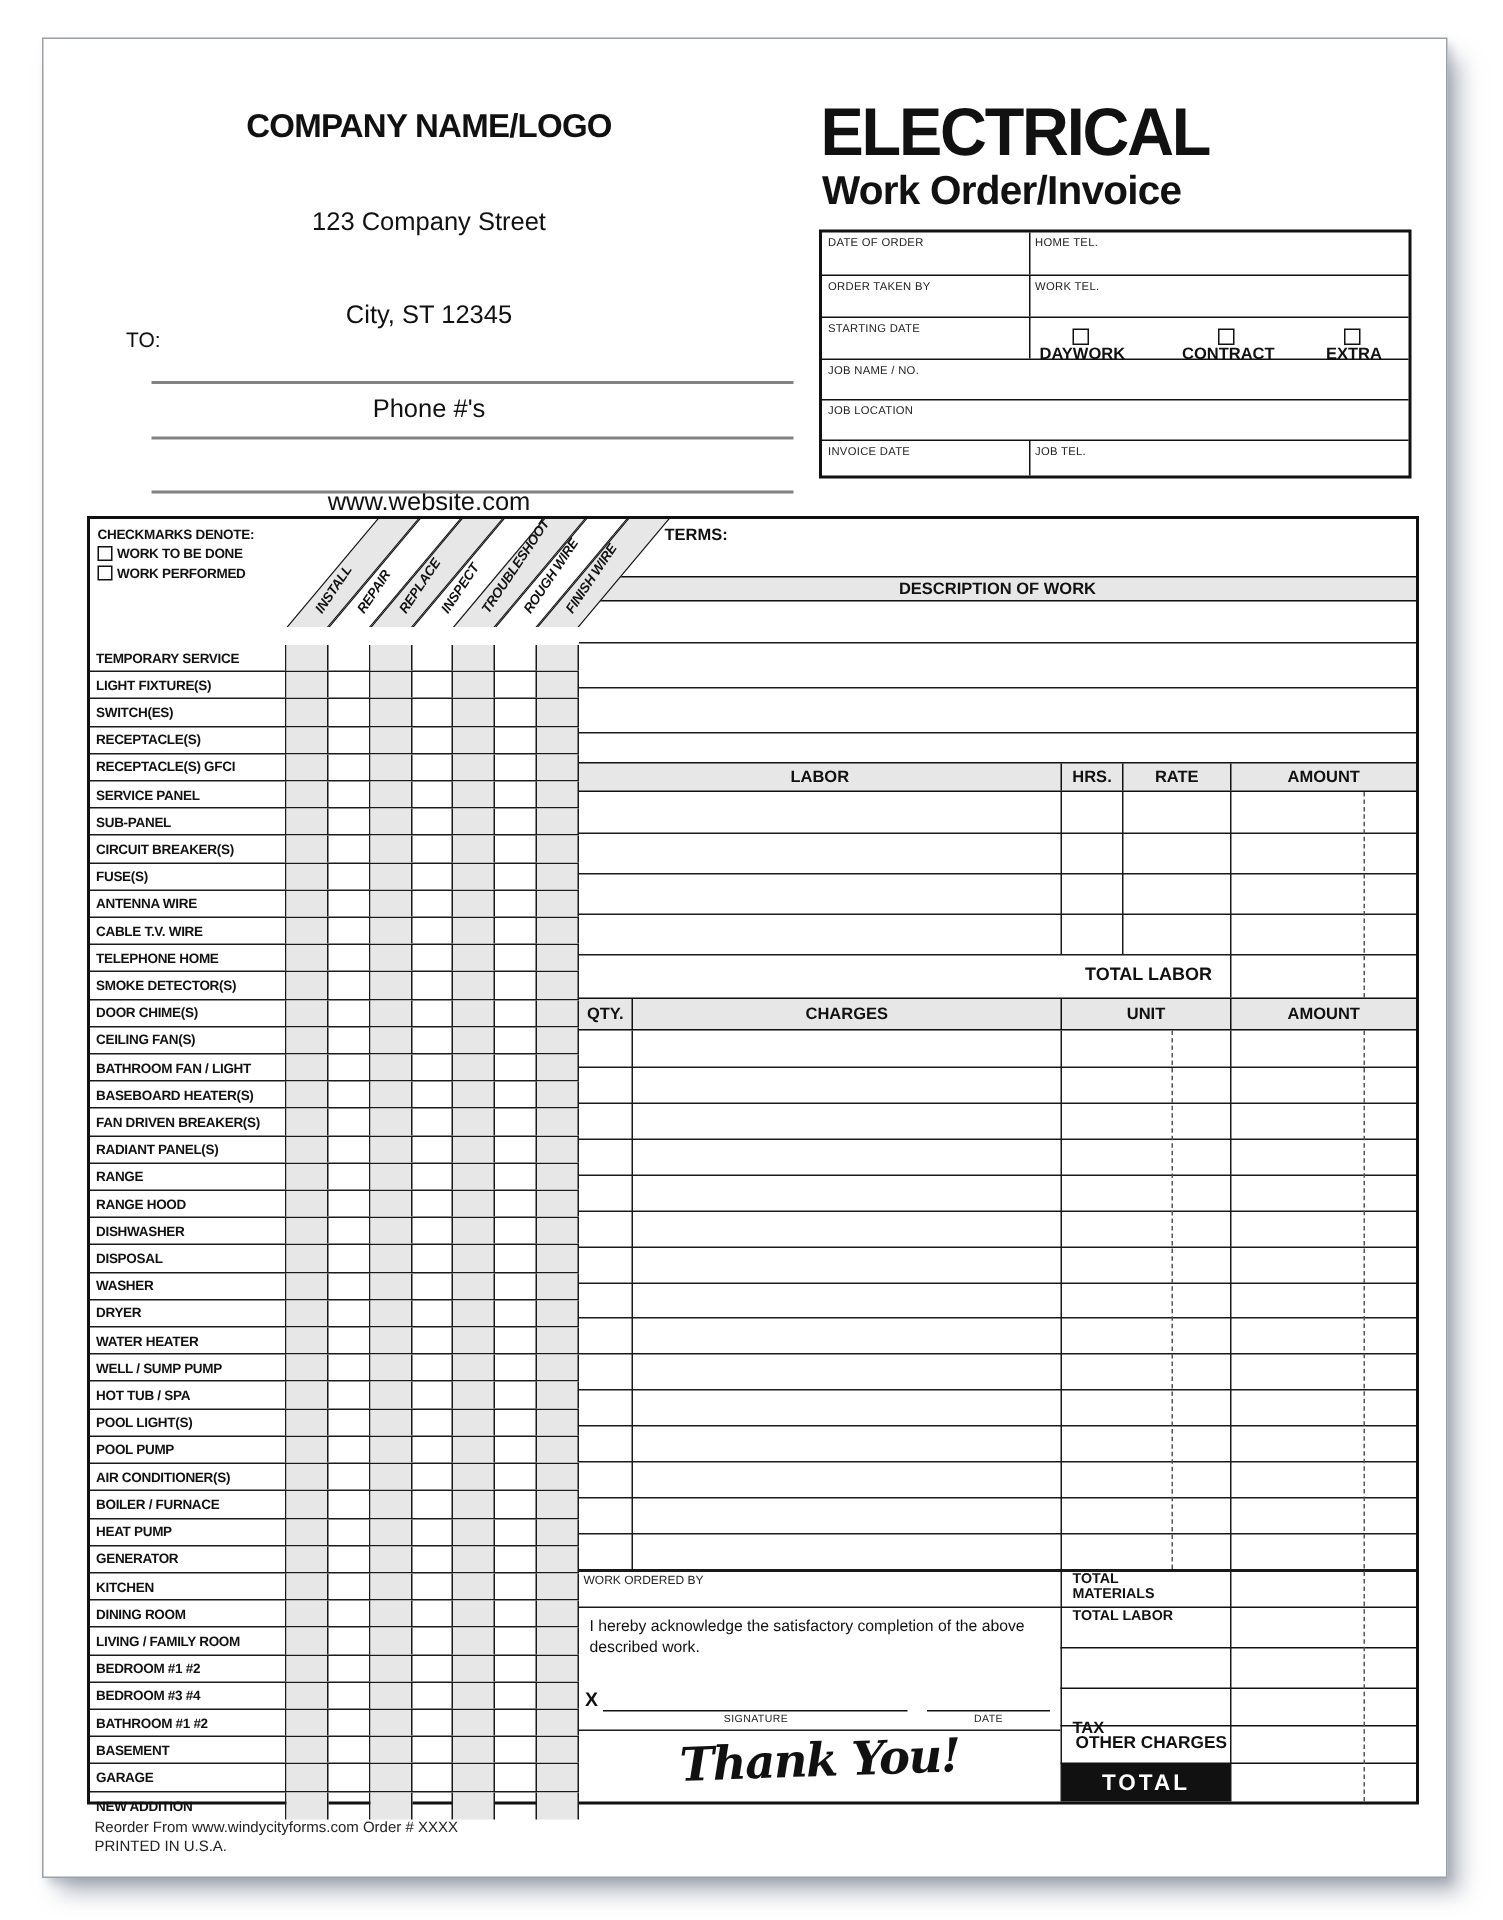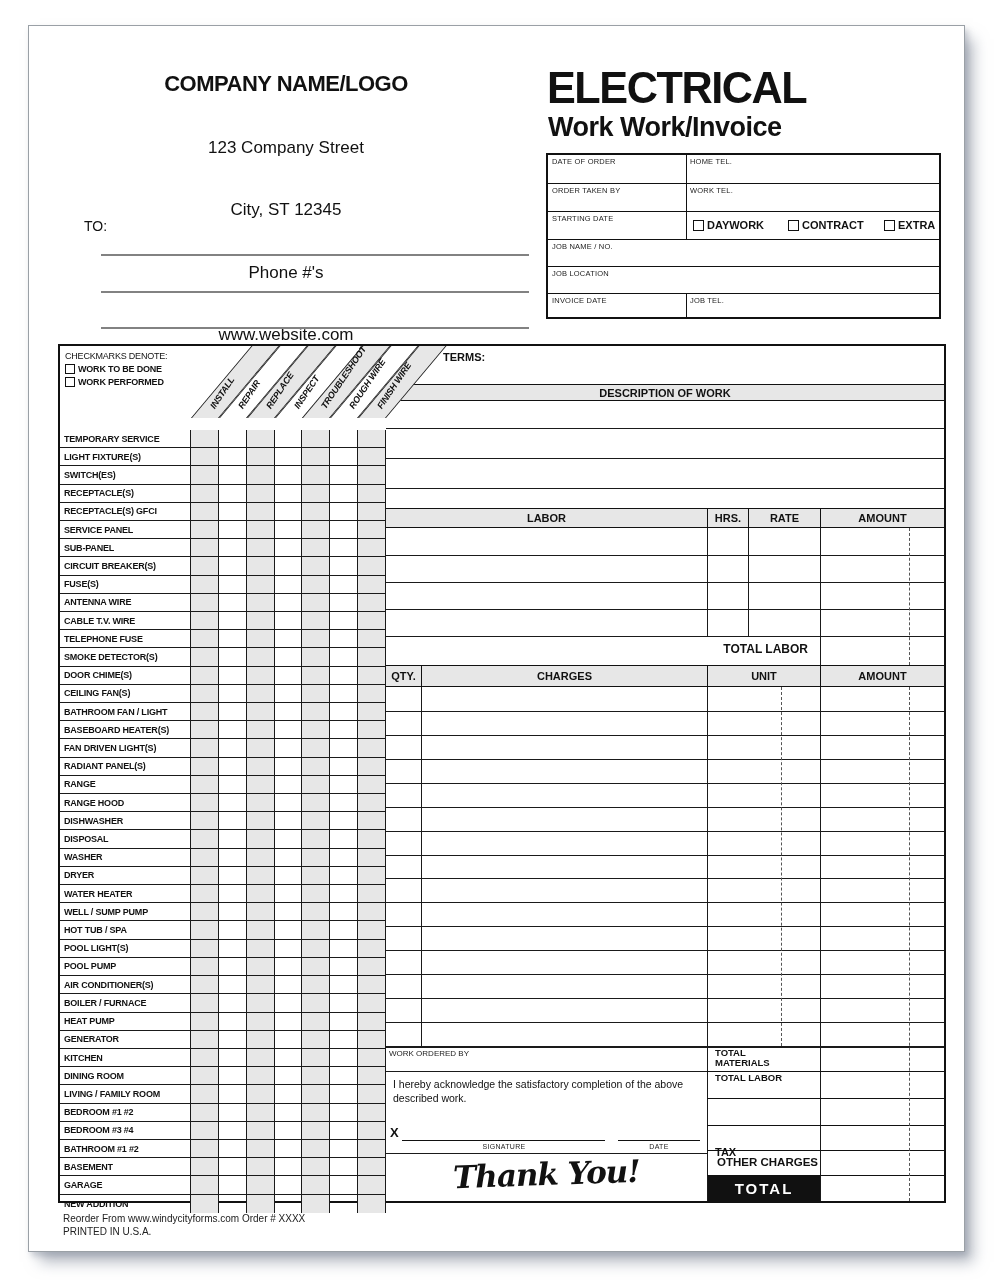--- a/index.html
+++ b/index.html
@@ -12,28 +12,28 @@
   .company { left:97px; top:45px; width:320px; text-align:center; }
   .company .nm { font-size:22px; font-weight:bold; letter-spacing:-.5px; margin-bottom:3px; }
   .company .ln { font-size:17px; line-height:1.32;margin-top:40px; }
   .title { left:518px; top:36px; font-size:45px; font-weight:bold; letter-spacing:-1.5px; transform:scaleX(.96); transform-origin:left; white-space:nowrap; }
   .subtitle { left:519px; top:86px; font-size:27px; font-weight:bold; letter-spacing:-.5px; }
   .infobox { left:517px; top:127px; width:395px; height:166px; border:2px solid #111; }
   .irow { position:absolute; left:0; right:0; border-top:1px solid #111; }
   .irow.first { border-top:none; }
   .ilab { position:absolute; left:4px; top:2px; font-size:7.5px; letter-spacing:.2px; color:#222; }
   .isplit { position:absolute; top:0; bottom:0; left:138px; border-left:1px solid #111; }
-  .cbgrp { position:absolute; top:7px; display:flex; align-items:center; font-size:11px; font-weight:bold; }
+  .cbgrp { position:absolute; top:7px; display:flex; align-items:center; font-size:11px; font-weight:bold;flex-direction:column; }
   .cbsq { display:inline-block; width:11px; height:11px; border:1.5px solid #111; margin-right:3px; background:#fff; }
   .to-label { left:55px; top:192px; font-size:14px; font-weight:normal; }
   .to-line { height:0; border-top:2px solid #828282; }
   
   .mtable { left:29px; top:318px; width:888px; height:859px; border:2px solid #111; }
   .ckbox { left:0; top:0; width:131px; height:72px; padding:5px 0 0 5px; }
-  .ckbox .t { font-size:9px; font-weight:normal; margin-bottom:3px; letter-spacing:-.2px; }
+  .ckbox .t { font-size:9px; font-weight:bold; margin-bottom:3px; letter-spacing:-.2px; }
   .ckopt { display:flex; align-items:center; font-size:9px; font-weight:bold; margin-bottom:3px; letter-spacing:-.2px; }
   .ckopt .sq { width:10px; height:10px; border:1.3px solid #111; margin-right:3px; flex:0 0 auto; }
   .diag { left:131px; top:0; width:400px; height:72px; overflow:hidden; z-index:5; }
   .stripe { position:absolute; bottom:0; height:72px; width:27.857px; border-left:1.2px solid #111; border-right:1.2px solid #111; transform:skewX(-40deg); transform-origin:0 100%; }
   .slab { position:absolute; font-size:9px; font-weight:bold; font-style:italic; letter-spacing:-.2px; white-space:nowrap; transform:rotate(-56deg); transform-origin:0 0; z-index:6; }
   .rows { left:0; top:84px; width:326px; }
   .crow { display:flex; width:326px; height:18.209px; border-bottom:1px solid #1a1a1a; }
   .crow:last-child { border-bottom:none; }
   .clab { width:131px; border-right:1px solid #1a1a1a; font-size:9px; font-weight:bold; letter-spacing:-.2px; padding-left:4px; display:flex; align-items:center; overflow:hidden; white-space:nowrap; }
   .ccell { width:27.857px; border-right:1px solid #1a1a1a; }
@@ -67,21 +67,21 @@
 
     <div class="abs company">
       <div class="nm">COMPANY NAME/LOGO</div>
       <div class="ln">123 Company Street</div>
       <div class="ln">City, ST 12345</div>
       <div class="ln">Phone #'s</div>
       <div class="ln">www.website.com</div>
     </div>
 
     <div class="abs title">ELECTRICAL</div>
-    <div class="abs subtitle">Work Work/Invoice</div>
+    <div class="abs subtitle">Work Order/Invoice</div>
 
     <div class="abs infobox">
       <div class="irow first" style="top:0;height:28px;">
         <div class="isplit"></div>
         <span class="ilab">DATE OF ORDER</span>
         <span class="ilab" style="left:142px;">HOME TEL.</span>
       </div>
       <div class="irow" style="top:28px;height:28px;">
         <div class="isplit"></div>
         <span class="ilab">ORDER TAKEN BY</span>
@@ -325,21 +325,21 @@
             <div class="clab">CABLE T.V. WIRE</div>
             <div class="ccell gray"></div>
             <div class="ccell"></div>
             <div class="ccell gray"></div>
             <div class="ccell"></div>
             <div class="ccell gray"></div>
             <div class="ccell"></div>
             <div class="ccell gray"></div>
           </div>
           <div class="crow">
-            <div class="clab">TELEPHONE FUSE</div>
+            <div class="clab">TELEPHONE HOME</div>
             <div class="ccell gray"></div>
             <div class="ccell"></div>
             <div class="ccell gray"></div>
             <div class="ccell"></div>
             <div class="ccell gray"></div>
             <div class="ccell"></div>
             <div class="ccell gray"></div>
           </div>
           <div class="crow">
             <div class="clab">SMOKE DETECTOR(S)</div>
@@ -385,21 +385,21 @@
             <div class="clab">BASEBOARD HEATER(S)</div>
             <div class="ccell gray"></div>
             <div class="ccell"></div>
             <div class="ccell gray"></div>
             <div class="ccell"></div>
             <div class="ccell gray"></div>
             <div class="ccell"></div>
             <div class="ccell gray"></div>
           </div>
           <div class="crow">
-            <div class="clab">FAN DRIVEN LIGHT(S)</div>
+            <div class="clab">FAN DRIVEN BREAKER(S)</div>
             <div class="ccell gray"></div>
             <div class="ccell"></div>
             <div class="ccell gray"></div>
             <div class="ccell"></div>
             <div class="ccell gray"></div>
             <div class="ccell"></div>
             <div class="ccell gray"></div>
           </div>
           <div class="crow">
             <div class="clab">RADIANT PANEL(S)</div>

